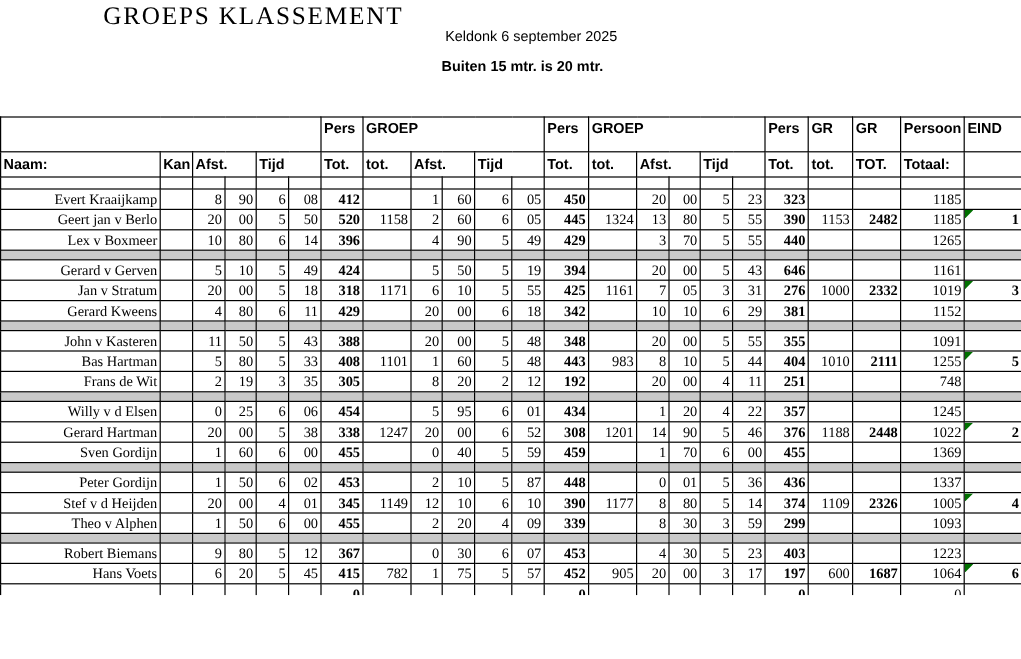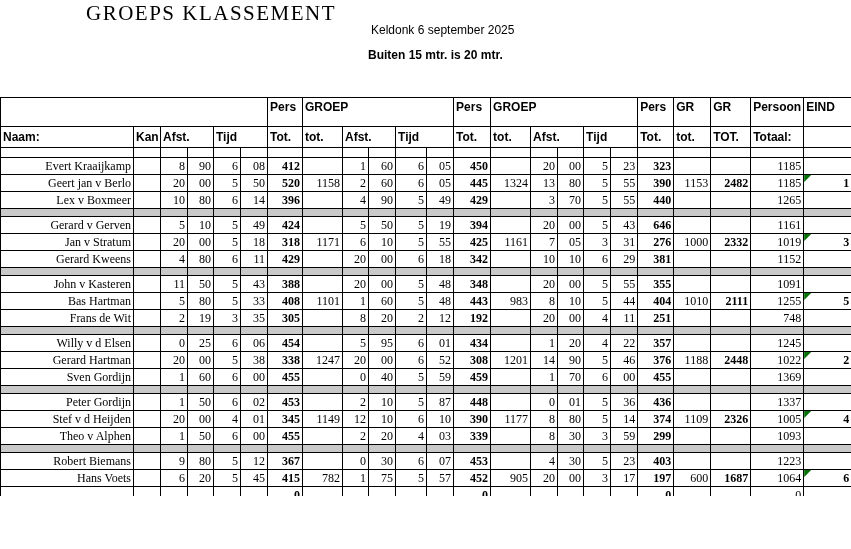--- a/index.html
+++ b/index.html
@@ -574,21 +574,21 @@
           <td class="num"></td>
           <td class="num">1</td>
           <td class="num">50</td>
           <td class="num">6</td>
           <td class="num">00</td>
           <td class="num b">455</td>
           <td class="num"></td>
           <td class="num">2</td>
           <td class="num">20</td>
           <td class="num">4</td>
-          <td class="num">03</td>
+          <td class="num">09</td>
           <td class="num b">339</td>
           <td class="num"></td>
           <td class="num">8</td>
           <td class="num">30</td>
           <td class="num">3</td>
           <td class="num">59</td>
           <td class="num b">299</td>
           <td class="num"></td>
           <td class="num b"></td>
           <td class="num">1093</td>

